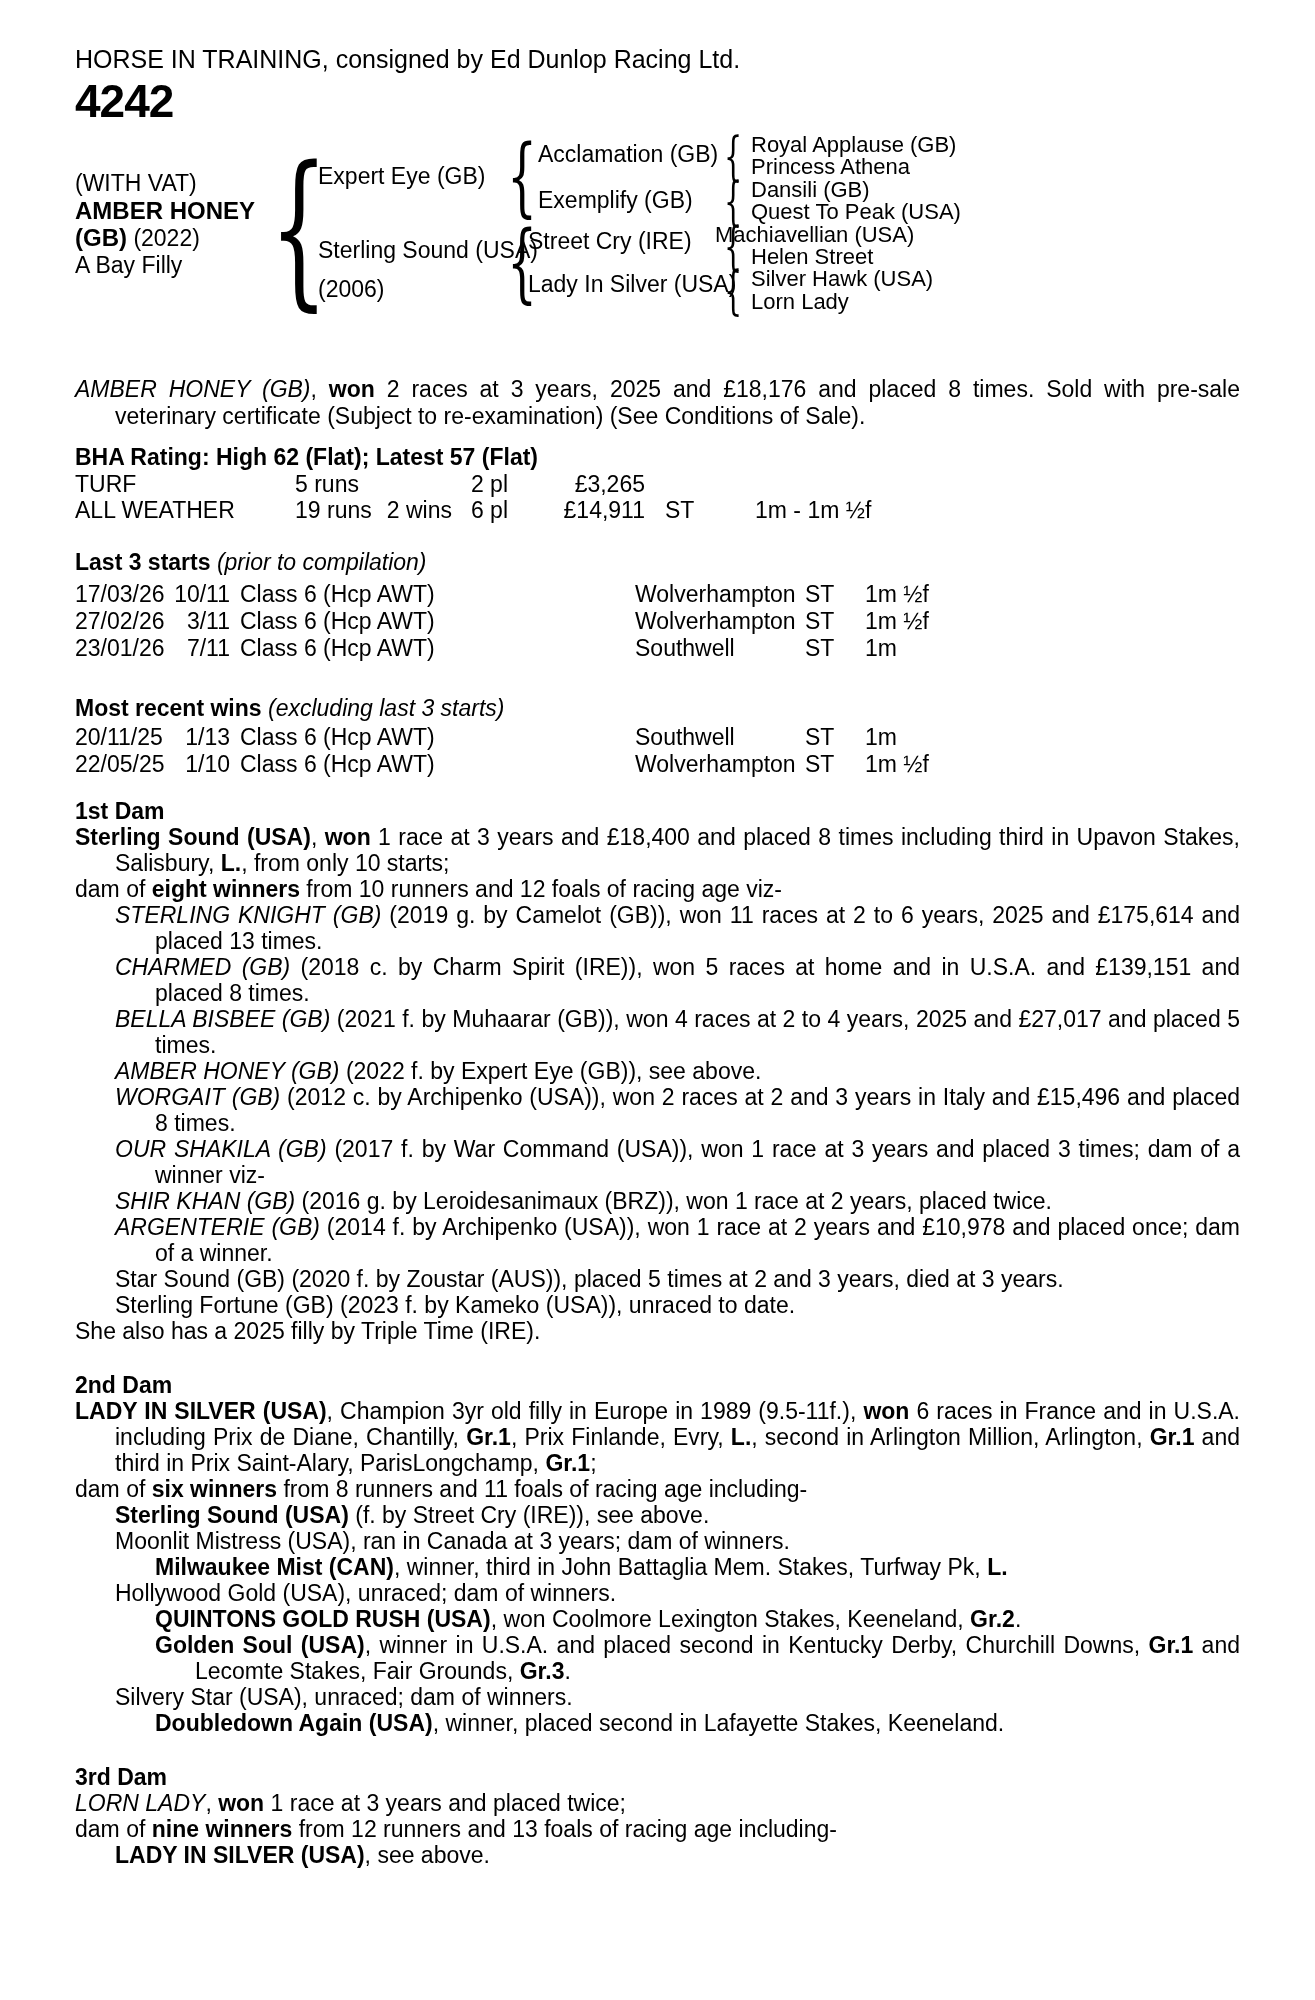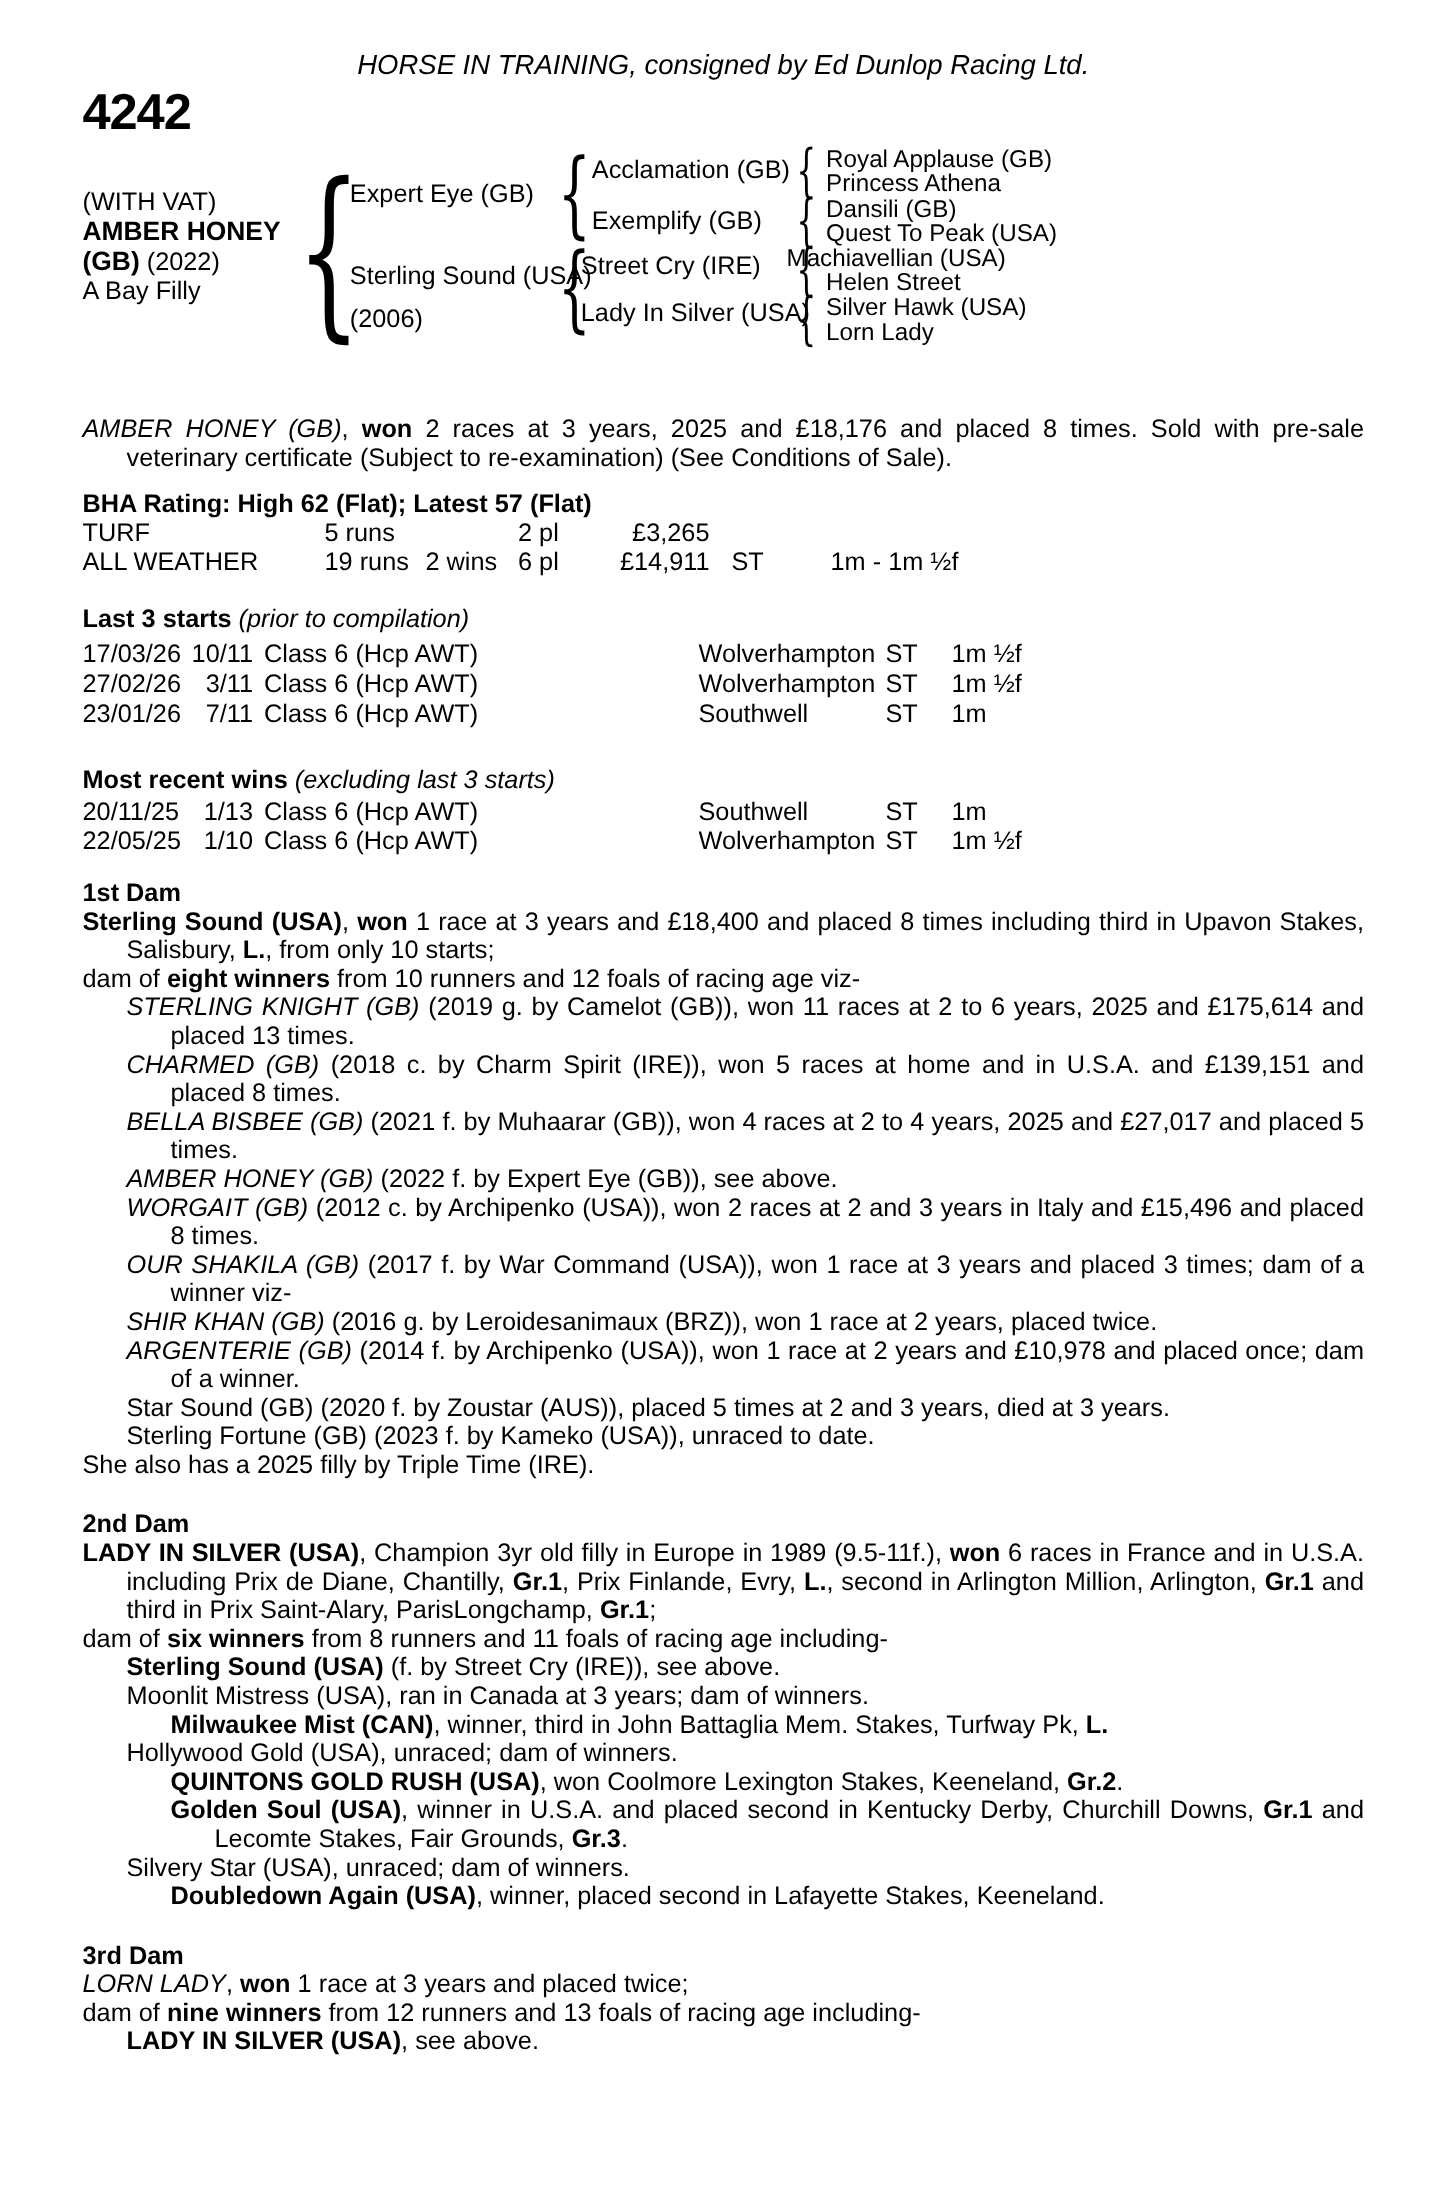--- a/index.html
+++ b/index.html
@@ -5,21 +5,21 @@
 <style>
   html,body{margin:0;padding:0;}
   body{
     width:1315px;height:2000px;background:#ffffff;color:#000;
     font-family:"Liberation Sans","DejaVu Sans",sans-serif;
     font-size:23px;line-height:27px;overflow:hidden;
   }
   .content{padding:44px 75px 0 75px;}
   .b{font-weight:bold;}
   .i{font-style:italic;}
-  .title{text-align:center;font-style:italic;font-size:25px;line-height:30px;}
+  .title{text-align:left;font-size:25px;line-height:30px;}
   .lotrow{display:flex;justify-content:flex-start;margin-top:4px;height:46px;}
   .lot{font-weight:bold;font-size:46px;line-height:46px;letter-spacing:-1px;}
   
   .pedigree{position:relative;height:192px;margin-top:4px;}
   .pname{position:absolute;white-space:nowrap;line-height:24px;}
   .g3{font-size:22px;line-height:22px;}
   .brace{
     position:absolute;font-family:"DejaVu Serif",serif;font-weight:400;
     line-height:1;transform:translate(-50%,-50%) scale(0.55,1);
   }

